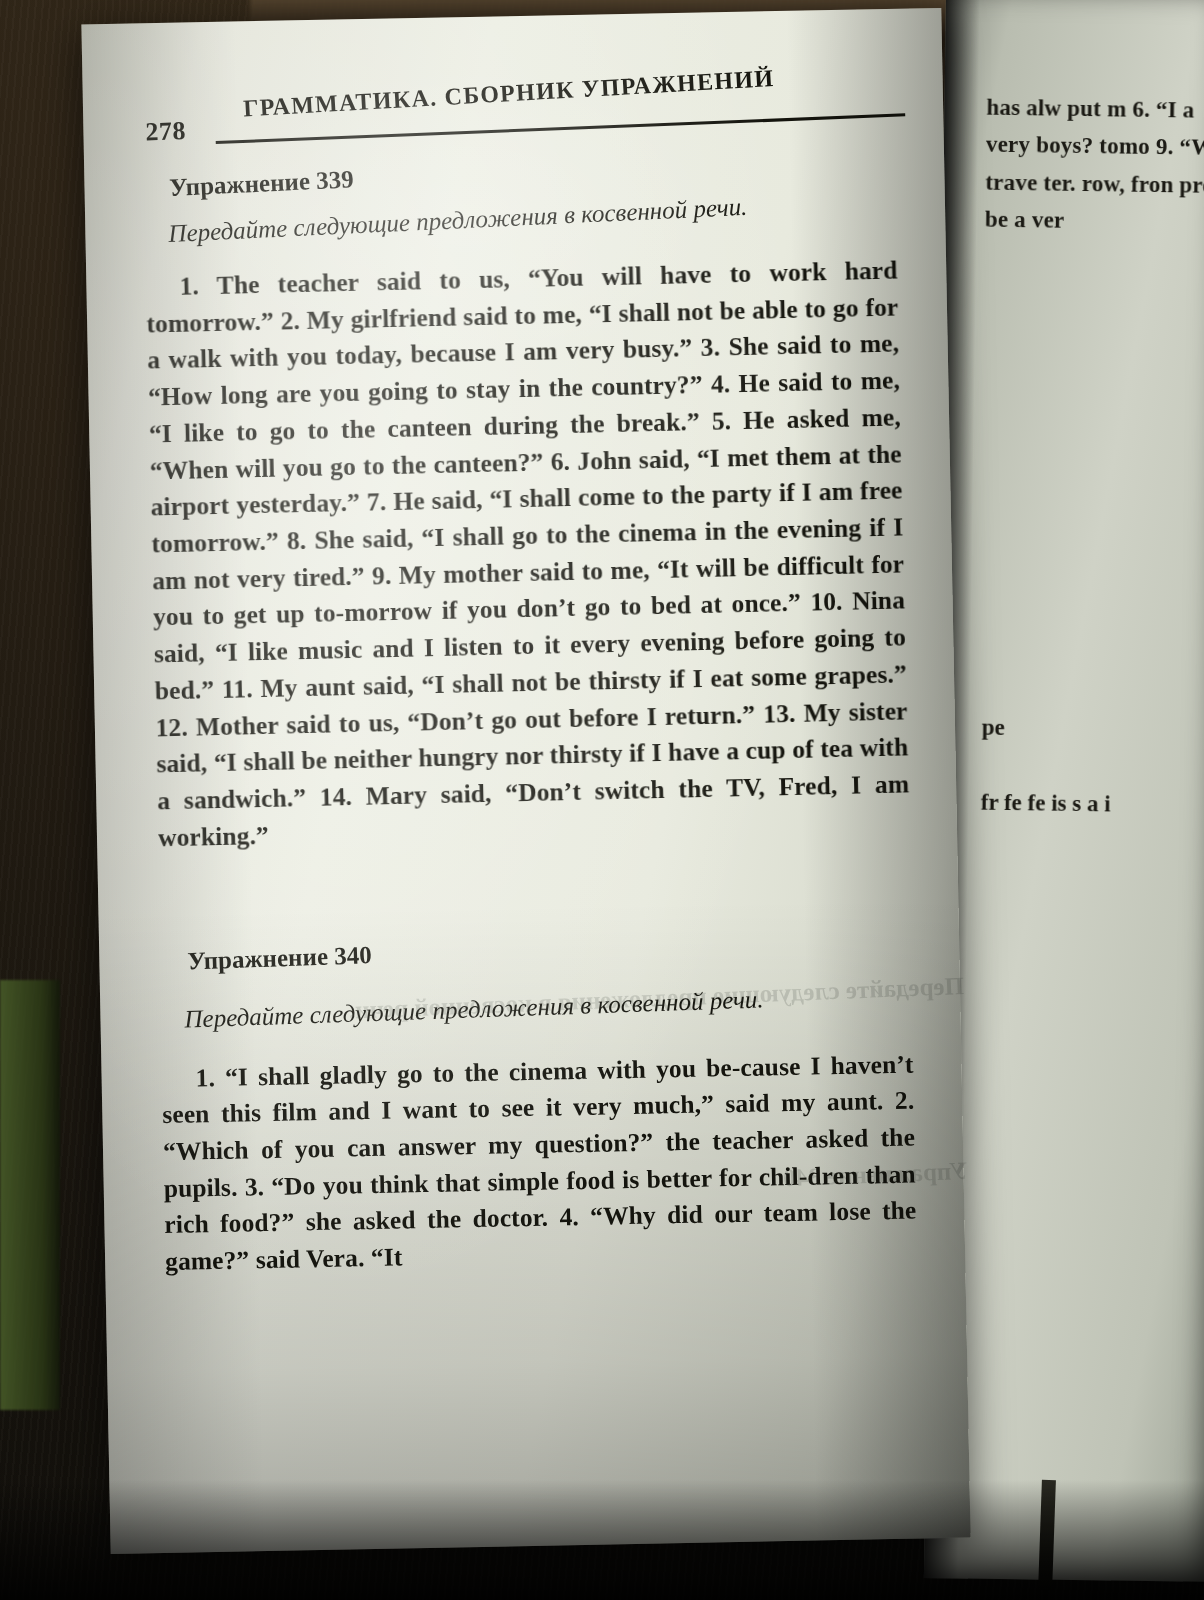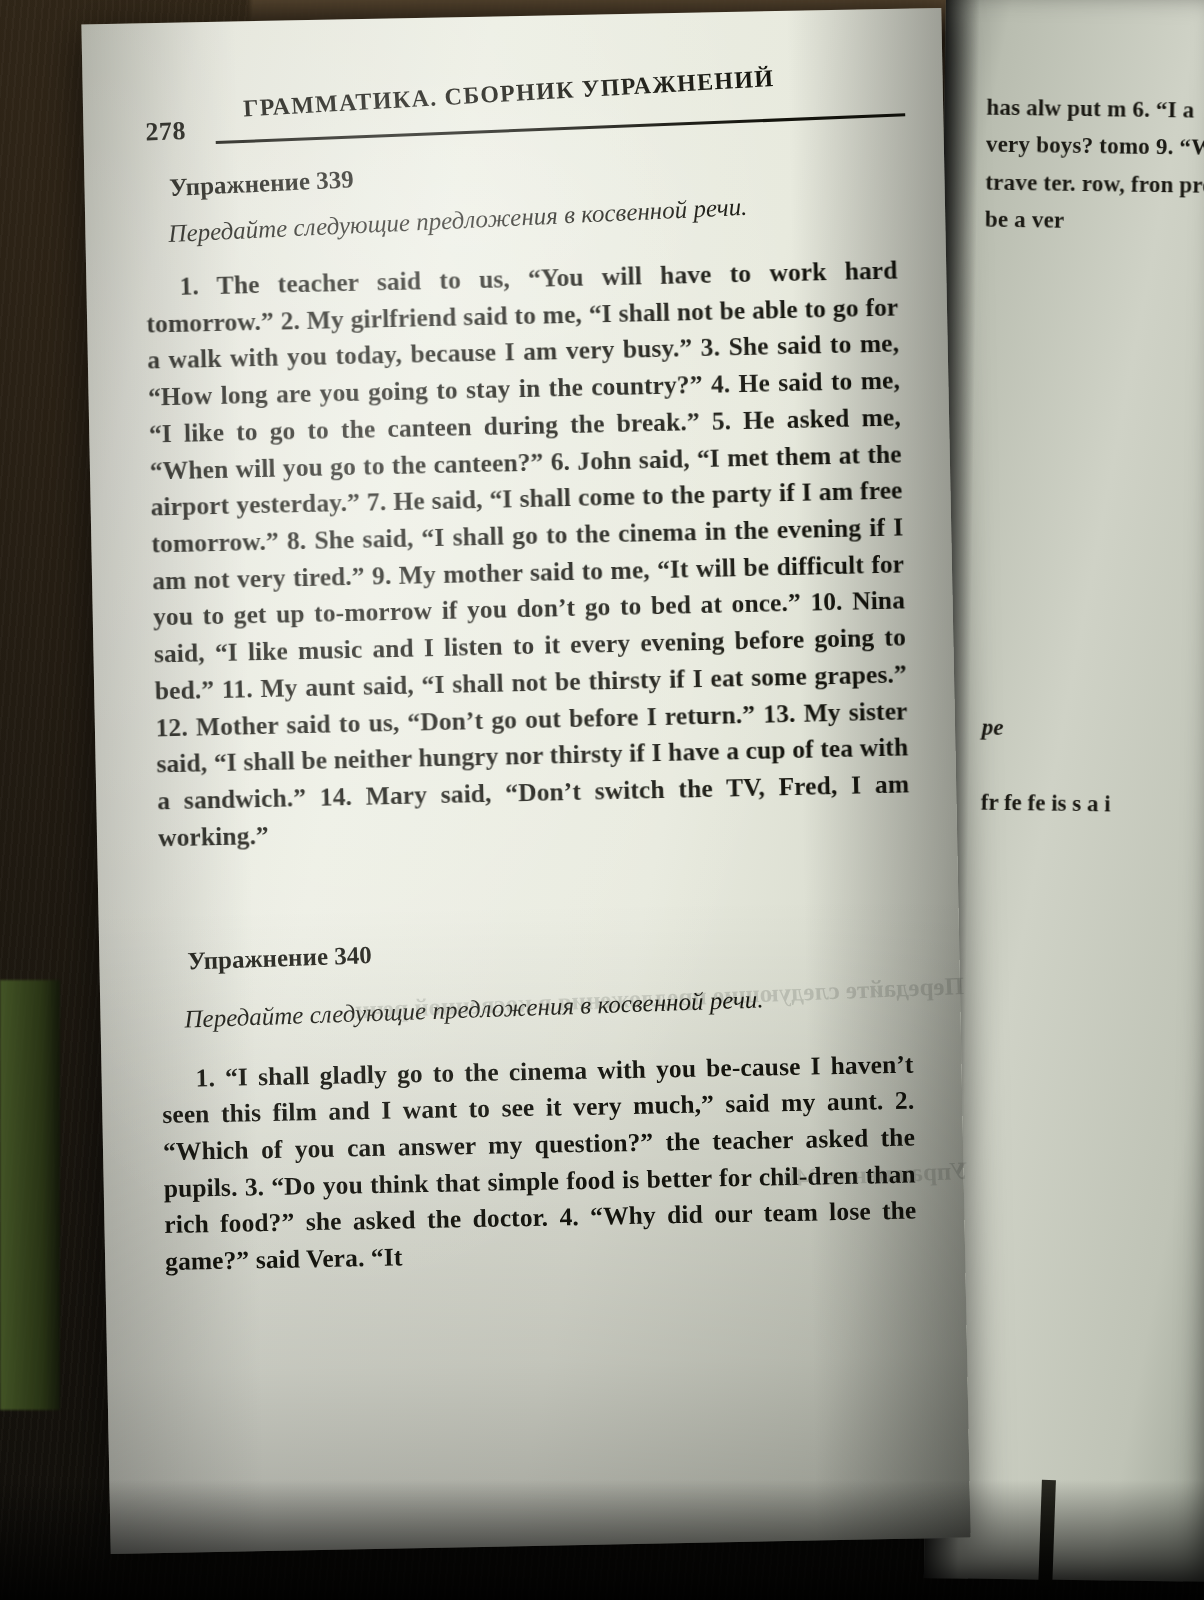--- a/index.html
+++ b/index.html
@@ -76,21 +76,21 @@
   #rightTextLower {
     position: absolute;
     left: 46px; top: 720px;
     width: 250px;
     color: #1b1a14;
     font-weight: bold;
     font-size: 23px;
     line-height: 1.62;
     filter: blur(.25px);
   }
-  #rightTextLower .ital { font-style: italic; }
+  #rightTextLower .ital { }
 
   
   #leftPage {
     position: absolute;
     left: 96px; top: 16px;
     width: 860px; height: 1530px;
     background:
       linear-gradient(103deg, #cfd1c4 0%, #e2e3d8 10%, #eceee3 34%, #e8eade 62%, #d5d8cb 86%, #b9bdb0 100%);
     transform: rotate(-1.1deg);
     box-shadow: 0 10px 40px rgba(0,0,0,.6);

